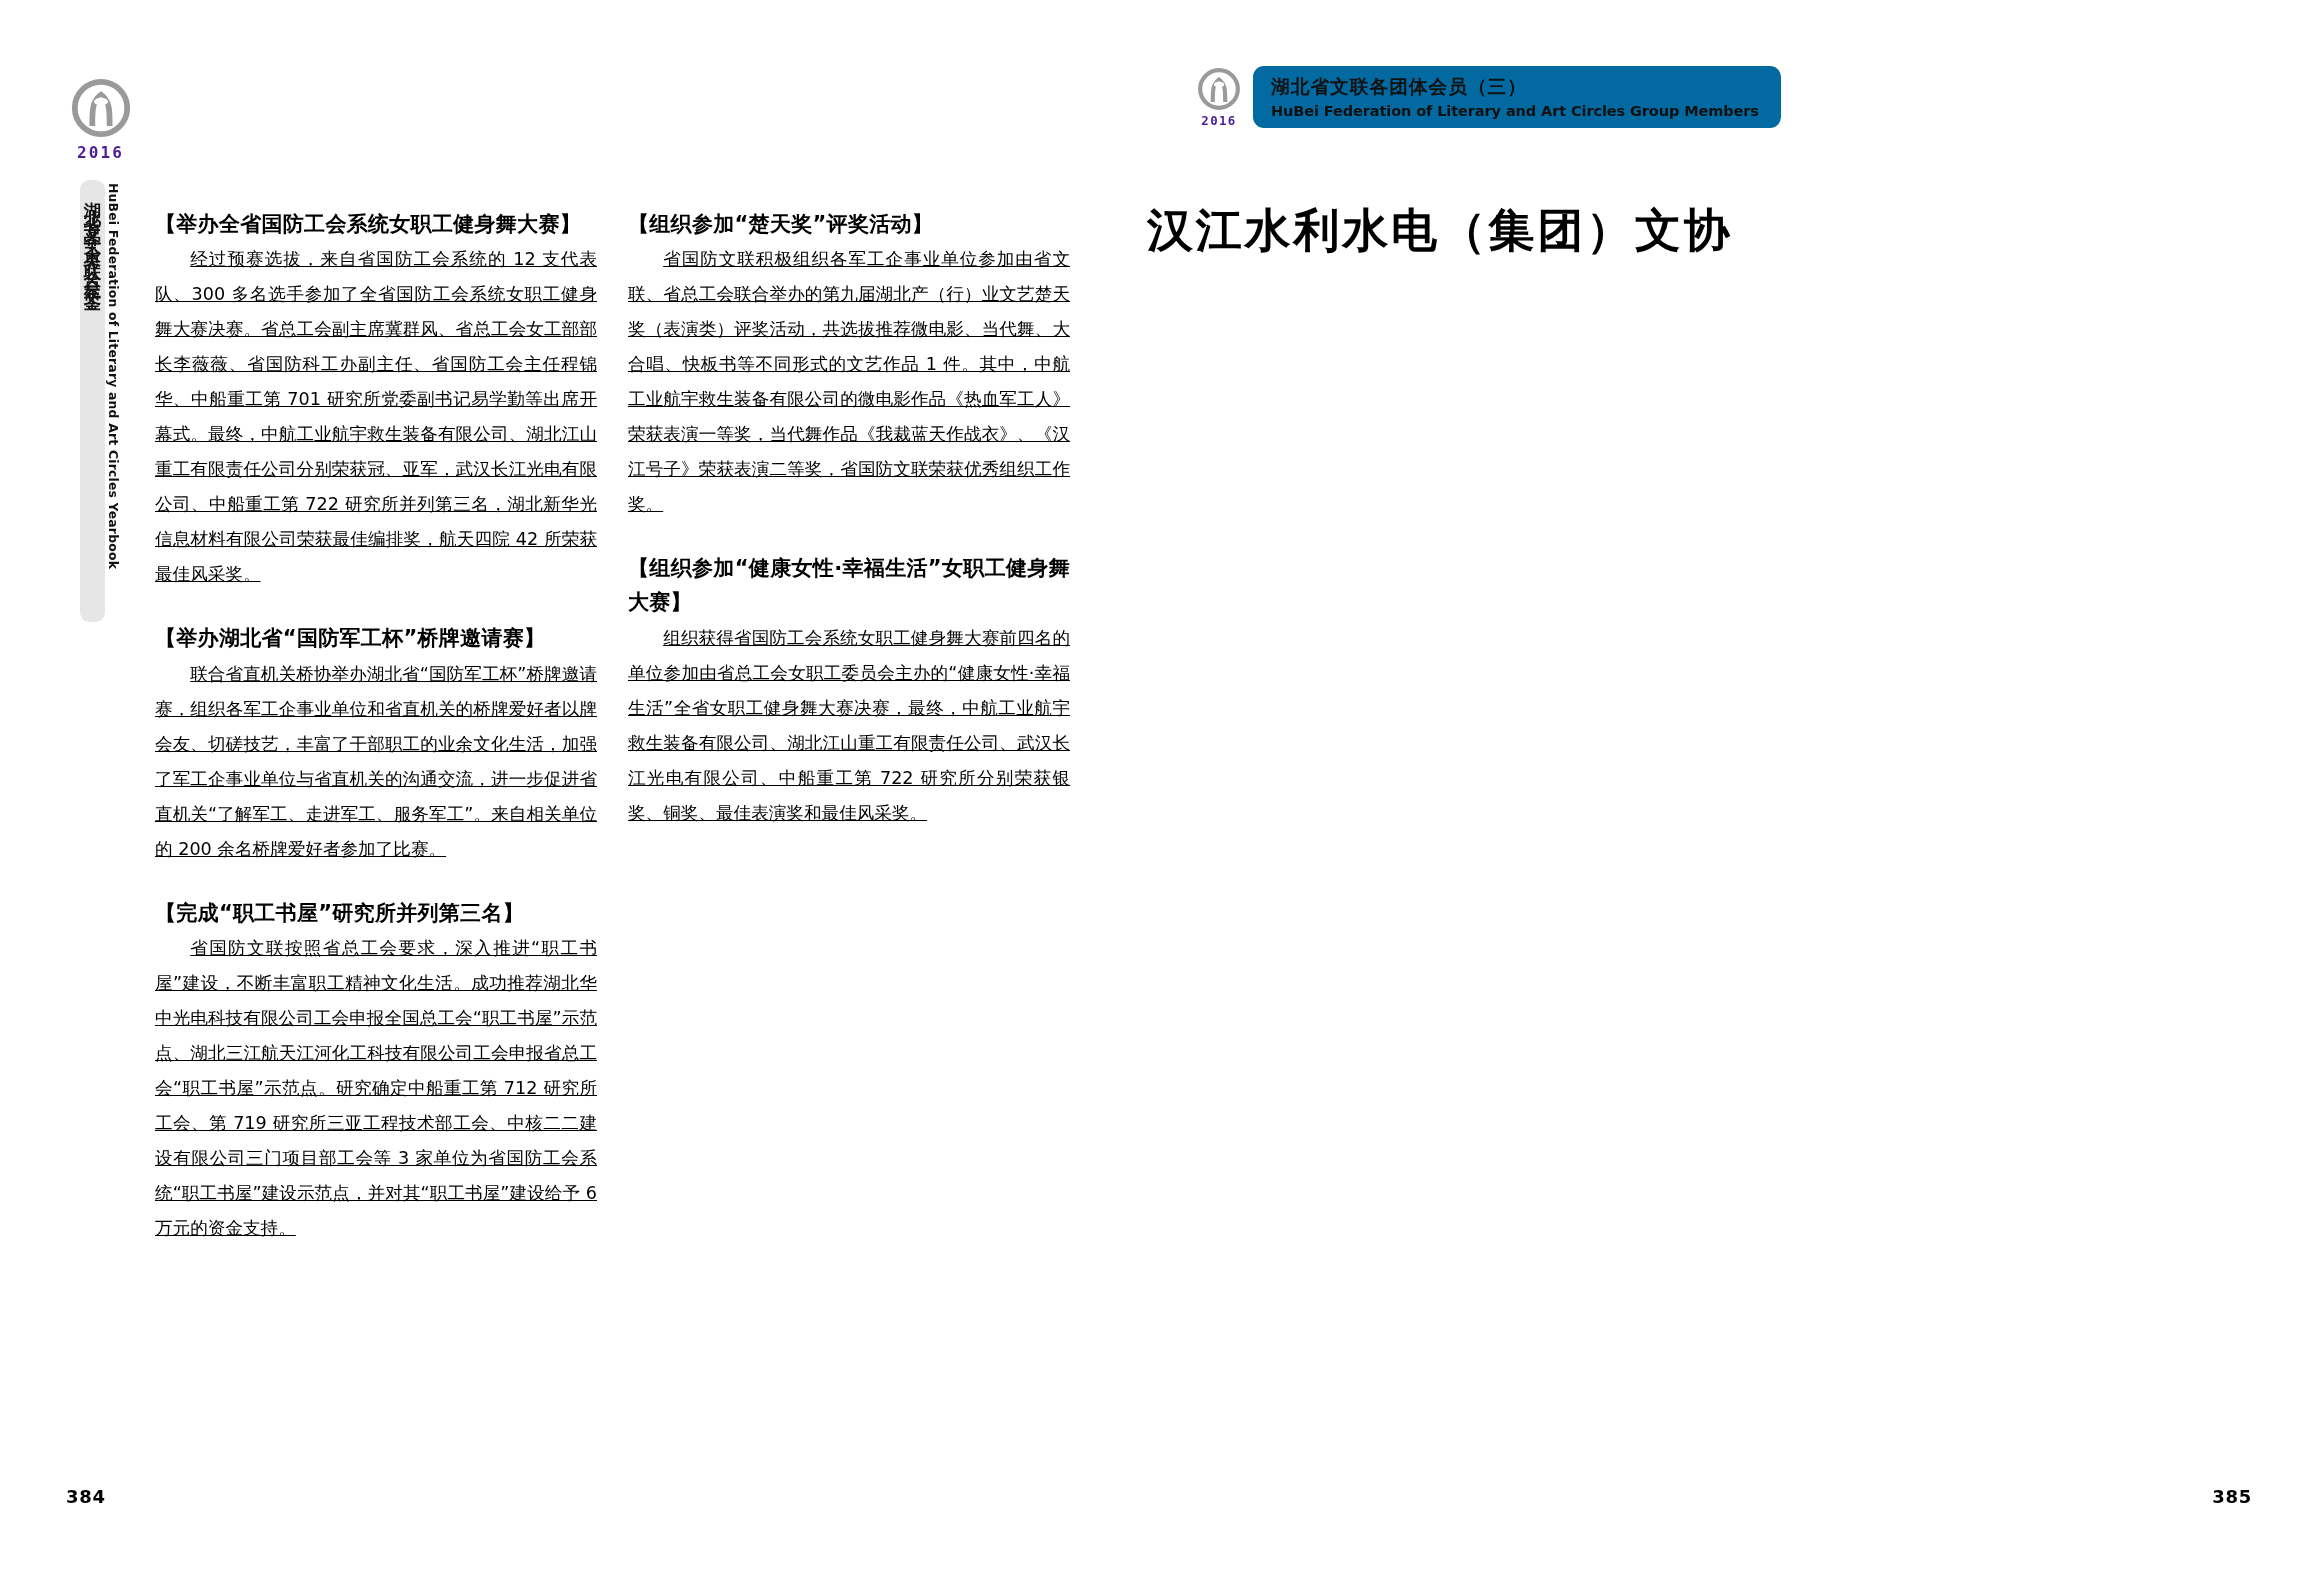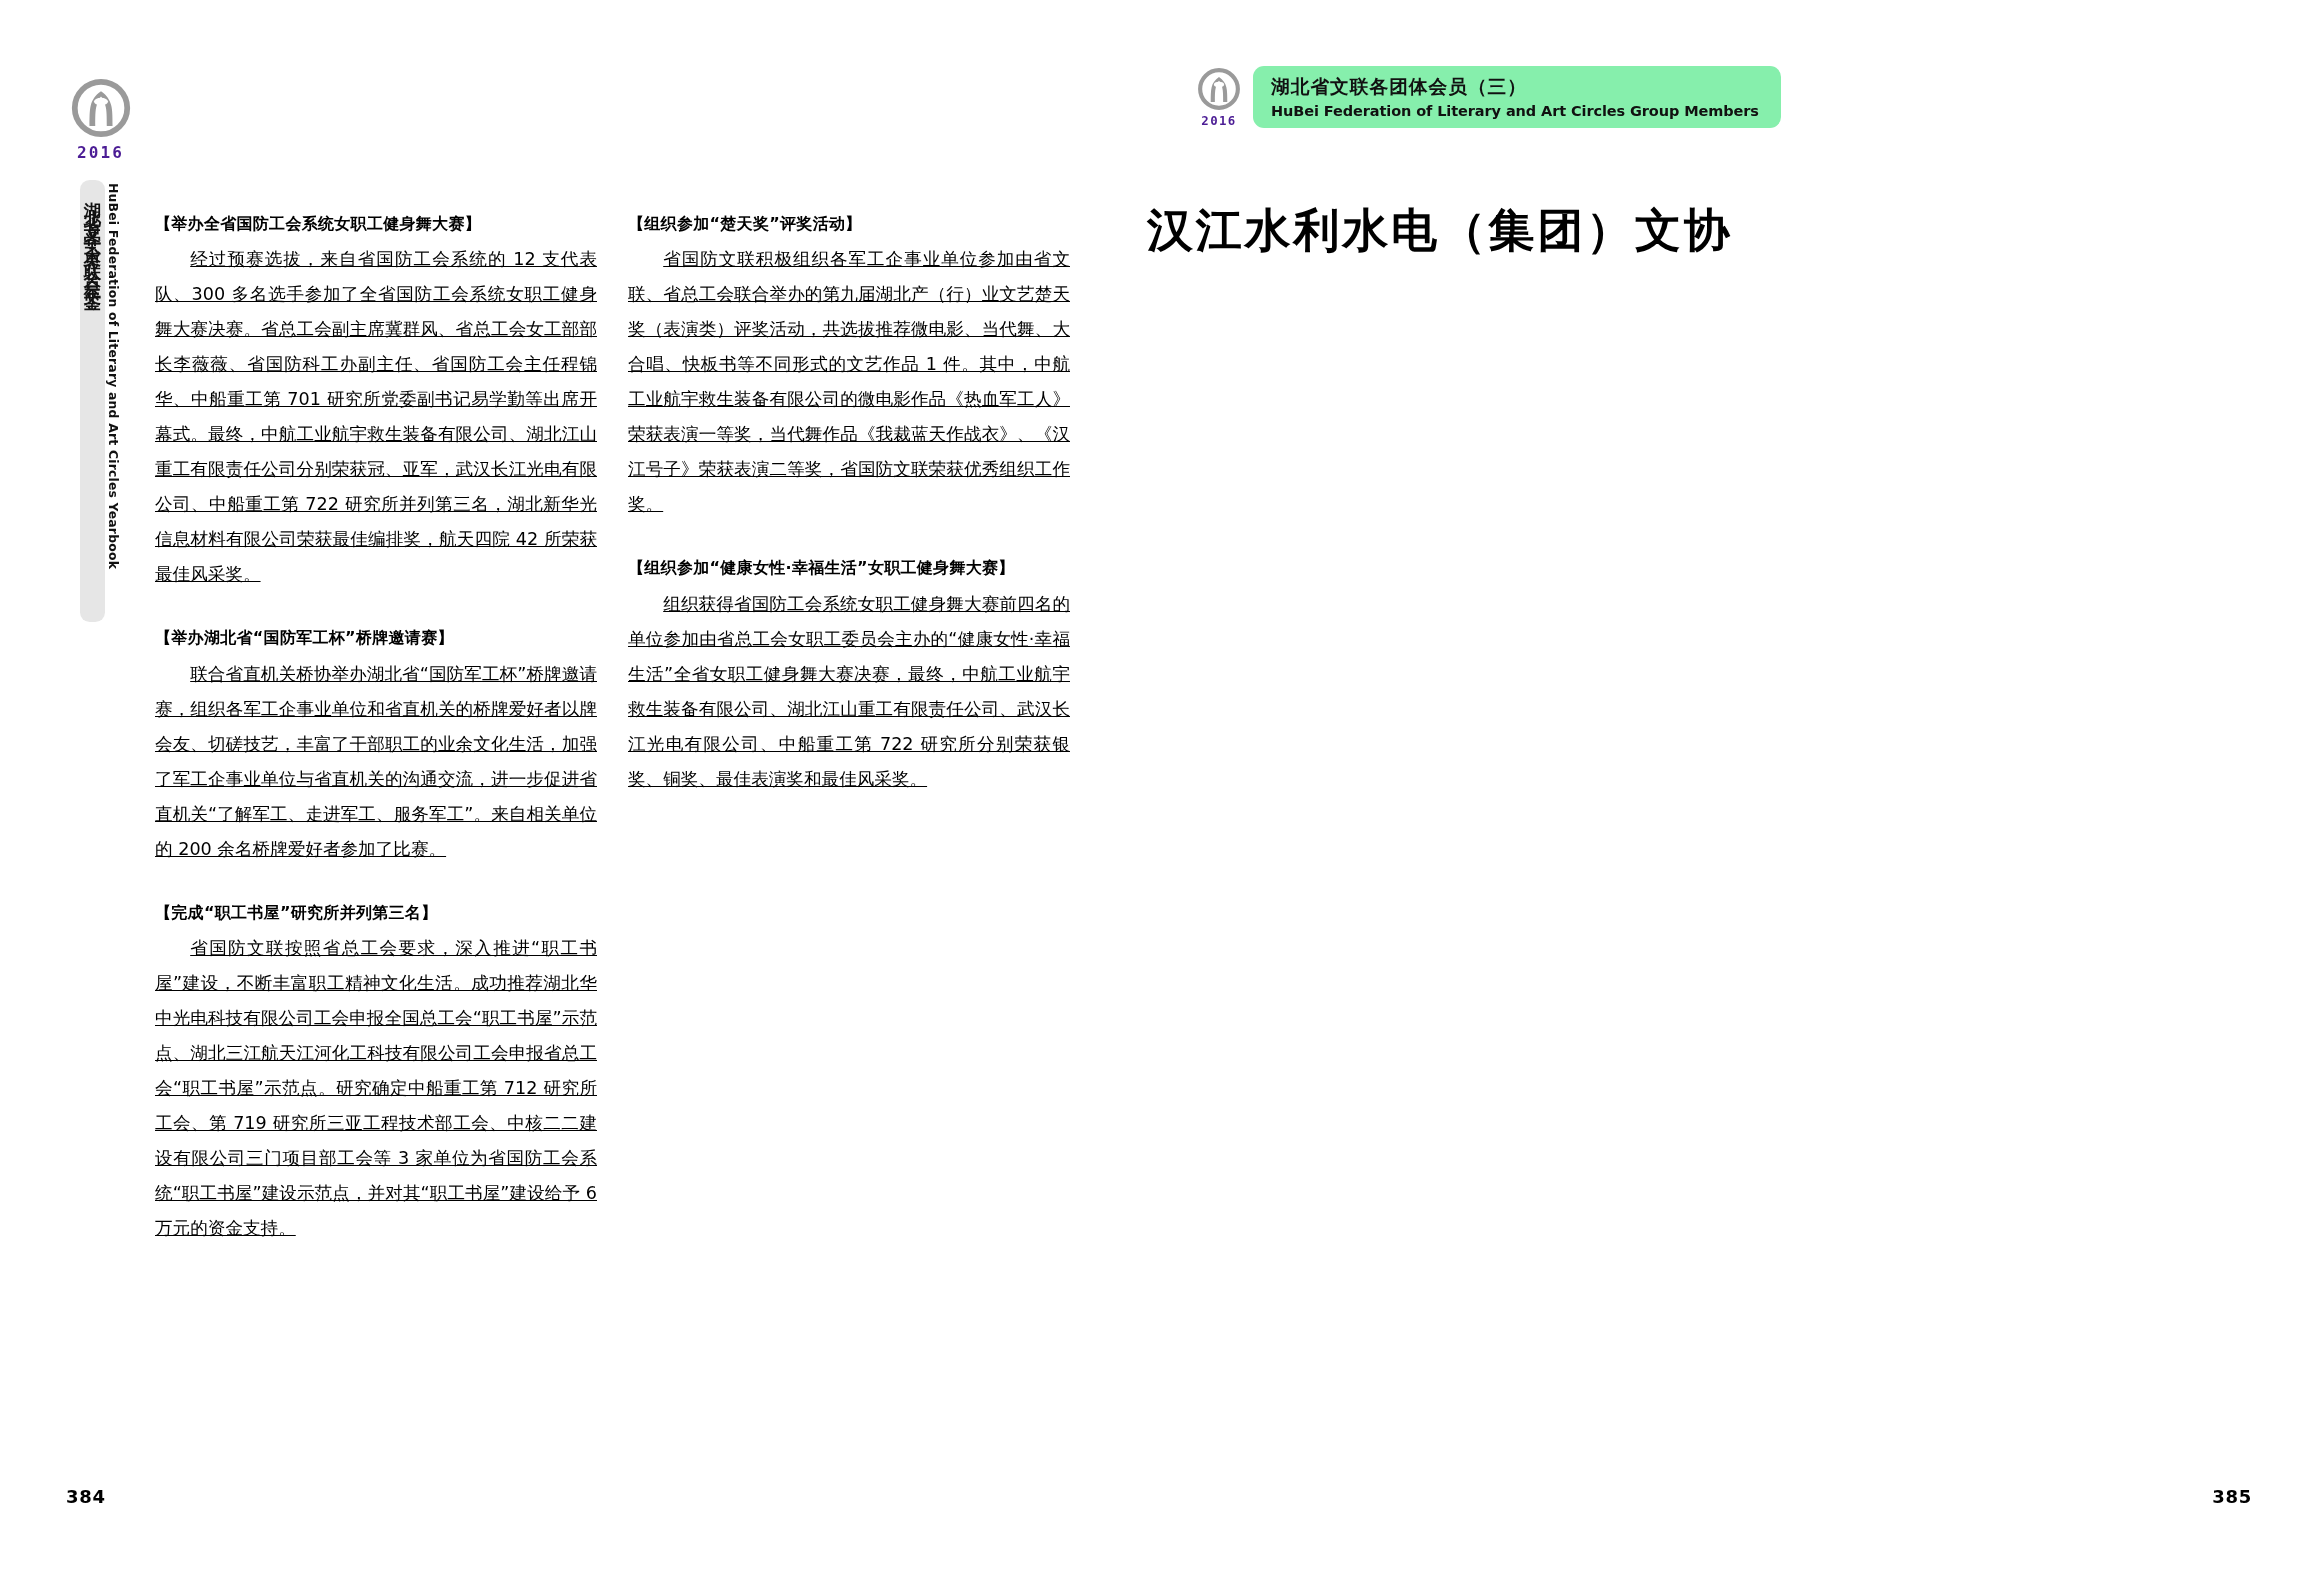--- a/index.html
+++ b/index.html
@@ -76,21 +76,21 @@
   
   .page-header {
     position: absolute;
     left: 45px; top: 66px;
     display: flex; align-items: flex-start; gap: 7px;
   }
   .ph-emblem { width: 54px; display:flex; flex-direction: column; align-items:center;}
   .ph-emblem .emblem { width: 46px; height: 46px; }
   .ph-emblem .emblem-year { font-size: 12.4px; letter-spacing: 1.4px; margin-top: 1.4px;}
   .ph-band {
-    background: #86efac;
+    background: #0369a1;
     border-radius: 11px;
     padding: 9.7px 22px 9px 18px;
     min-width: 422px;
   }
   .ph-cn {
     font-size: 18.7px; font-weight: bold; letter-spacing: 1px;
     line-height: 1.2; color: #111; white-space: nowrap;
   }
   .ph-en {
     font-size: 14.5px; font-weight: bold; letter-spacing: -0.1px;
@@ -116,21 +116,21 @@
     font-size: 17.6px;
     line-height: 35px;
     color: #000;
     text-align: justify;
     text-justify: inter-ideograph;
   }
   .col.c1 { left: 155px; }
   .col.c2 { left: 628px; }
 
   .art-title {
-    font-size: 16px;
+    font-size: 21px;
     font-weight: bold;
     line-height: 34px;
     letter-spacing: 0.3px;
     margin: 0 0 1.4px 0;
   }
   .art-body {
     margin: 0;
     text-indent: 2em;
     text-decoration: underline;
   }

